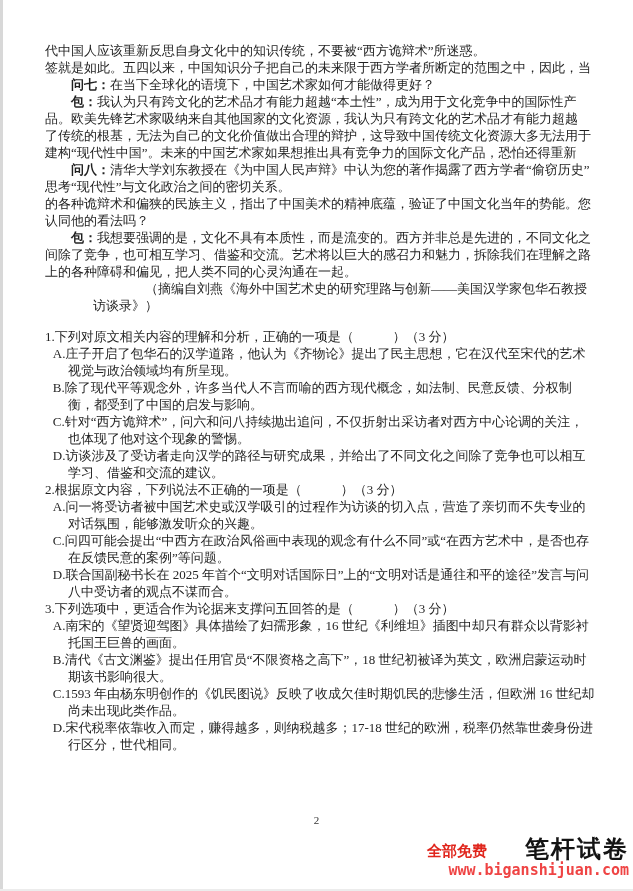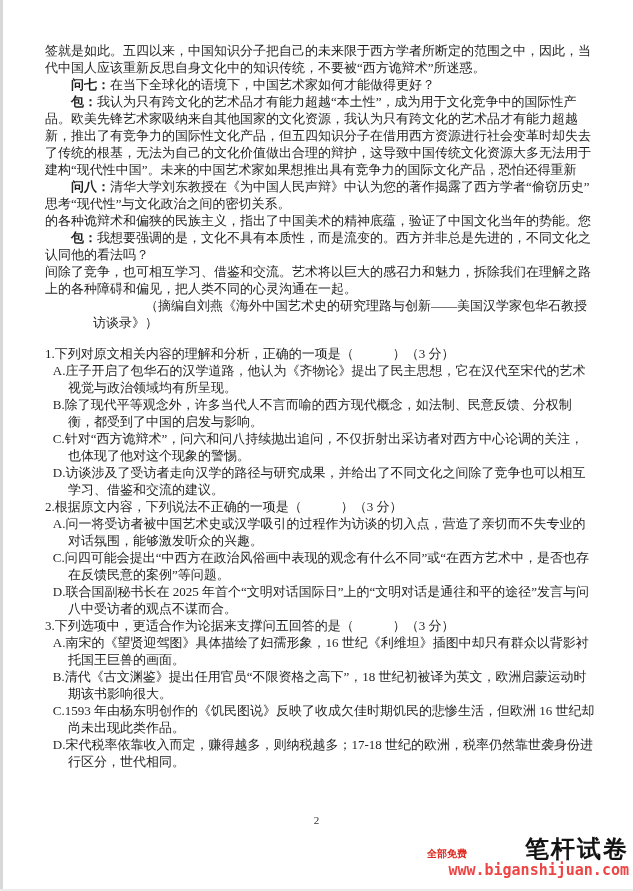--- a/index.html
+++ b/index.html
@@ -65,21 +65,21 @@
   }
   .wm-brand-row {
     position: relative;
     line-height: 1;
     white-space: nowrap;
   }
   .wm-tag {
     position: absolute;
     left: -2px;
     bottom: 2px;
-    font-size: 10px;
+    font-size: 15px;
     font-weight: bold;
     color: #e0251c;
     letter-spacing: 0px;
   }
   .wm-brand {
     font-size: 24px;
     font-weight: 700;
     color: #141414;
     letter-spacing: 2px;
   }
@@ -93,33 +93,32 @@
   }
 </style>
 </head>
 <body>
 
 <div class="scan-edge-left"></div>
 <div class="scan-edge-bottom"></div>
 
 <div class="content">
   <div class="passage">
+      <div class="p-line flush">代中国人应该重新反思自身文化中的知识传统，不要被“西方诡辩术”所迷惑。</div>
       <div class="p-line flush">签就是如此。五四以来，中国知识分子把自己的未来限于西方学者所断定的范围之中，因此，当</div>
-      <div class="p-line flush">代中国人应该重新反思自身文化中的知识传统，不要被“西方诡辩术”所迷惑。</div>
       <div class="p-line indent"><span class="p-label">问七：</span>在当下全球化的语境下，中国艺术家如何才能做得更好？</div>
       <div class="p-line indent"><span class="p-label">包：</span>我认为只有跨文化的艺术品才有能力超越“本土性”，成为用于文化竞争中的国际性产</div>
       <div class="p-line flush">品。欧美先锋艺术家吸纳来自其他国家的文化资源，我认为只有跨文化的艺术品才有能力超越</div>
-      <div class="p-line flush">新，推出了有竞争力的国际性文化产品，但五四知识分子在借用西方资源进行社会变革时却失去</div>
       <div class="p-line flush">了传统的根基，无法为自己的文化价值做出合理的辩护，这导致中国传统文化资源大多无法用于</div>
       <div class="p-line flush">建构“现代性中国”。未来的中国艺术家如果想推出具有竞争力的国际文化产品，恐怕还得重新</div>
       <div class="p-line indent"><span class="p-label">问八：</span>清华大学刘东教授在《为中国人民声辩》中认为您的著作揭露了西方学者“偷窃历史”</div>
       <div class="p-line flush">思考“现代性”与文化政治之间的密切关系。</div>
       <div class="p-line flush">的各种诡辩术和偏狭的民族主义，指出了中国美术的精神底蕴，验证了中国文化当年的势能。您</div>
+      <div class="p-line flush">认同他的看法吗？</div>
       <div class="p-line indent"><span class="p-label">包：</span>我想要强调的是，文化不具有本质性，而是流变的。西方并非总是先进的，不同文化之</div>
-      <div class="p-line flush">认同他的看法吗？</div>
       <div class="p-line flush">间除了竞争，也可相互学习、借鉴和交流。艺术将以巨大的感召力和魅力，拆除我们在理解之路</div>
       <div class="p-line flush">上的各种障碍和偏见，把人类不同的心灵沟通在一起。</div>
       <div class="p-line source">（摘编自刘燕《海外中国艺术史的研究理路与创新——美国汉学家包华石教授访谈录》）</div>
     </div>
   <div class="questions">
       <div class="q-block">
         <div class="q-stem">1.下列对原文相关内容的理解和分析，正确的一项是（　　　）（3 分）</div>
         <div class="q-option">A.庄子开启了包华石的汉学道路，他认为《齐物论》提出了民主思想，它在汉代至宋代的艺术视觉与政治领域均有所呈现。</div>
         <div class="q-option">B.除了现代平等观念外，许多当代人不言而喻的西方现代概念，如法制、民意反馈、分权制衡，都受到了中国的启发与影响。</div>
         <div class="q-option">C.针对“西方诡辩术”，问六和问八持续抛出追问，不仅折射出采访者对西方中心论调的关注，也体现了他对这个现象的警惕。</div>

